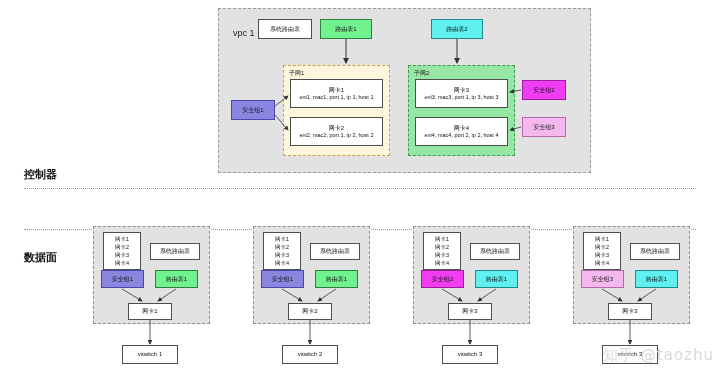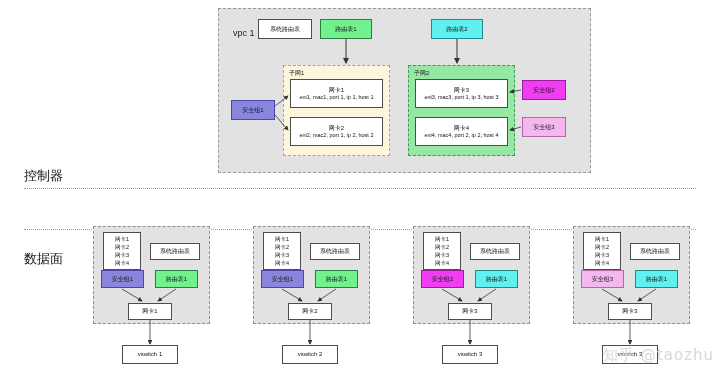--- a/index.html
+++ b/index.html
@@ -63,22 +63,22 @@
   .subnet-label{
     position:absolute;
     font-size:6px;
     color:#222;
     left:5px;top:3px;
   }
 
   
   .sec-label{
     position:absolute;
-    font-size:13px;
-    font-weight:normal;
+    font-size:11px;
+    font-weight:bold;
     color:#111;
   }
   .divider{
     position:absolute;
     height:0;
     border-top:1px dotted #9a9a9a;
   }
 
   
   .wires{position:absolute;left:0;top:0;width:720px;height:371px;pointer-events:none;}

